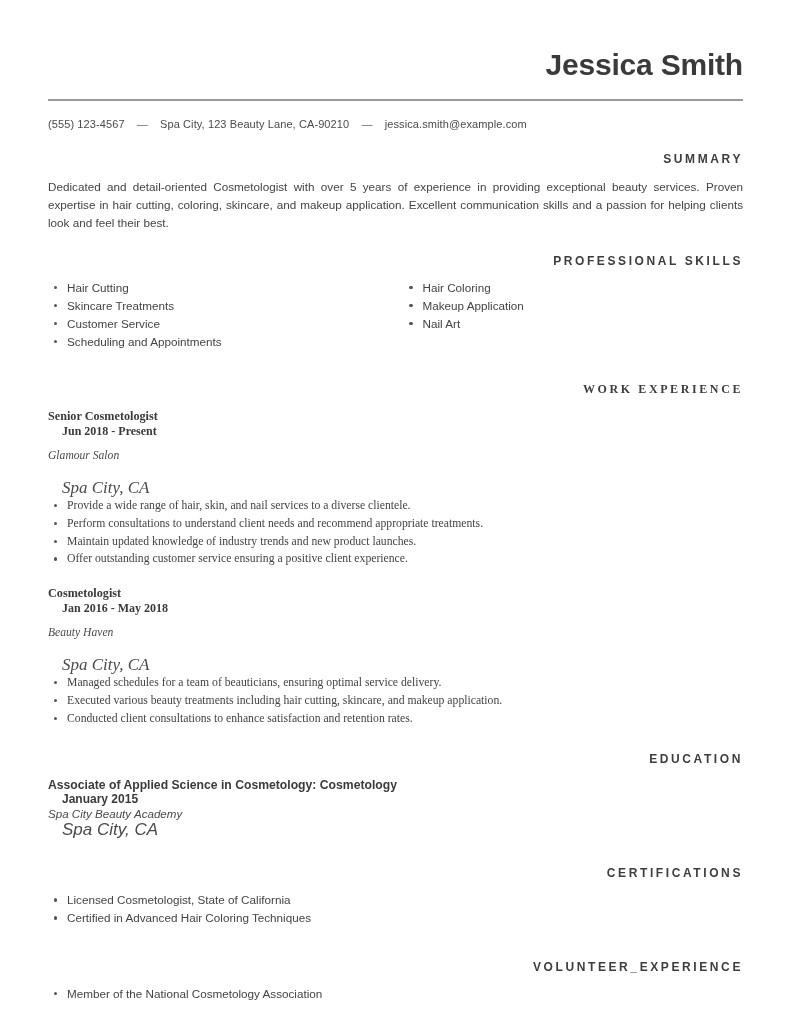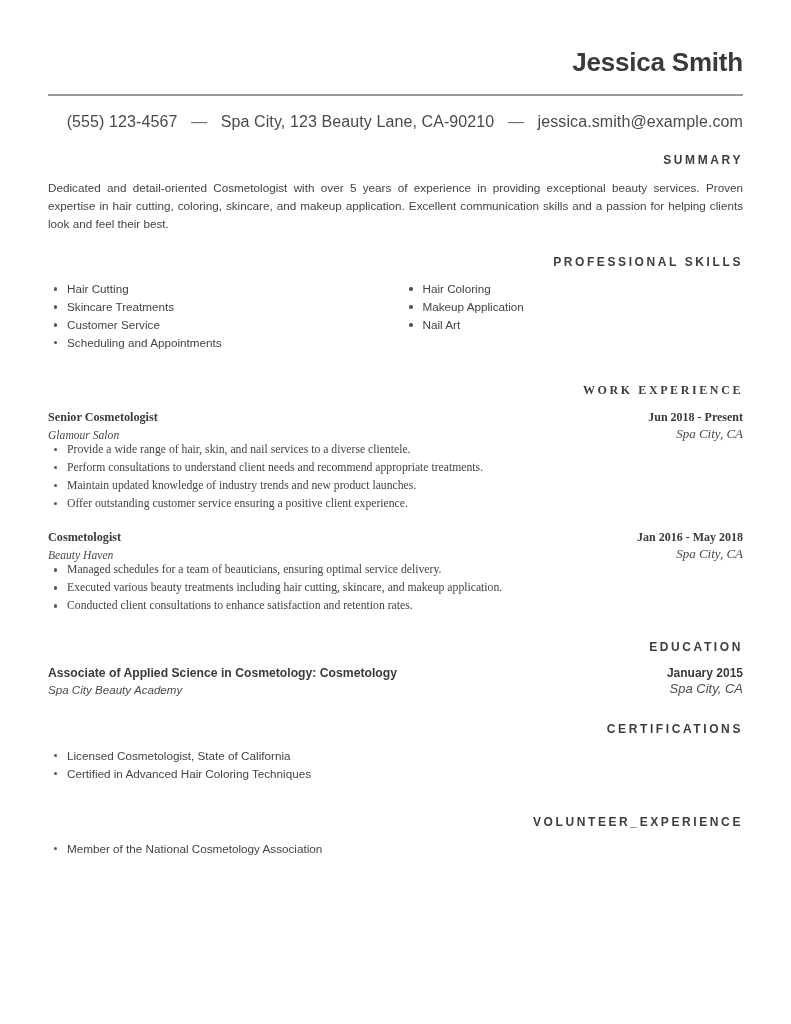--- a/index.html
+++ b/index.html
@@ -19,36 +19,36 @@
     width: 791px;
     height: 1024px;
     background: #ffffff;
     box-sizing: border-box;
     padding: 40px 48px 0 48px;
   }
 
   
   .name {
     text-align: right;
-    font-size: 26px;
+    font-size: 30px;
     font-weight: bold;
     color: #3a3a3a;
     letter-spacing: -0.2px;
     line-height: 1.15;
     margin: 8px 0 0 0;
   }
   .header-rule {
     margin-top: 16px;
     border: 0;
     border-top: 2px solid #9a9a9a;
     height: 0;
   }
   .contact {
-    text-align: right;
-    font-size: 16px;
+    text-align: left;
+    font-size: 11px;
     color: #4a4a4a;
     padding: 9px 0 0 0;
     letter-spacing: 0.1px;
   }
   .contact .sep {
     display: inline-block;
     padding: 0 9px;
     color: #6a6a6a;
   }
 
@@ -115,56 +115,58 @@
   
   .entry {
     margin-bottom: 2px;
   }
   .entry + .entry {
     margin-top: 19px;
   }
   .entry-row {
     display: flex;
     justify-content: space-between;
-    align-items: flex-end;
+    align-items: flex-start;
+    flex-direction: column;
   }
   .entry-title {
     font-size: 12.2px;
     font-weight: bold;
     color: #3a3a3a;
   }
   .entry-date {
     font-size: 12px;
     font-weight: bold;
     color: #3a3a3a;
     text-align: right;
     white-space: nowrap;
     padding-left: 14px;
   }
   .entry-sub {
     font-size: 11.6px;
     font-style: italic;
     color: #4a4a4a;
   }
   .entry-loc {
-    font-size: 13px;
+    font-size: 17px;
     font-style: italic;
     color: #4a4a4a;
     text-align: right;
     white-space: nowrap;
     padding-left: 14px;
   }
   .entry-bullets {
     margin-top: 9px;
   }
   .edu-entry .entry-row + .entry-row {
     margin-top: 1px;
   }
   .exp-entry .entry-row + .entry-row {
-    margin-top: 1px;
+    margin-top: 10px;
+    gap: 16px;
   }
   .section.work { margin-top: 30px; font-family: Liberation Serif, serif; }
   .section.education { margin-top: 26px; }
   .section.certifications { margin-top: 26px; }
   .section.volunteer { margin-top: 34px; }
 </style>
 </head>
 <body>
 
 <div class="page">

